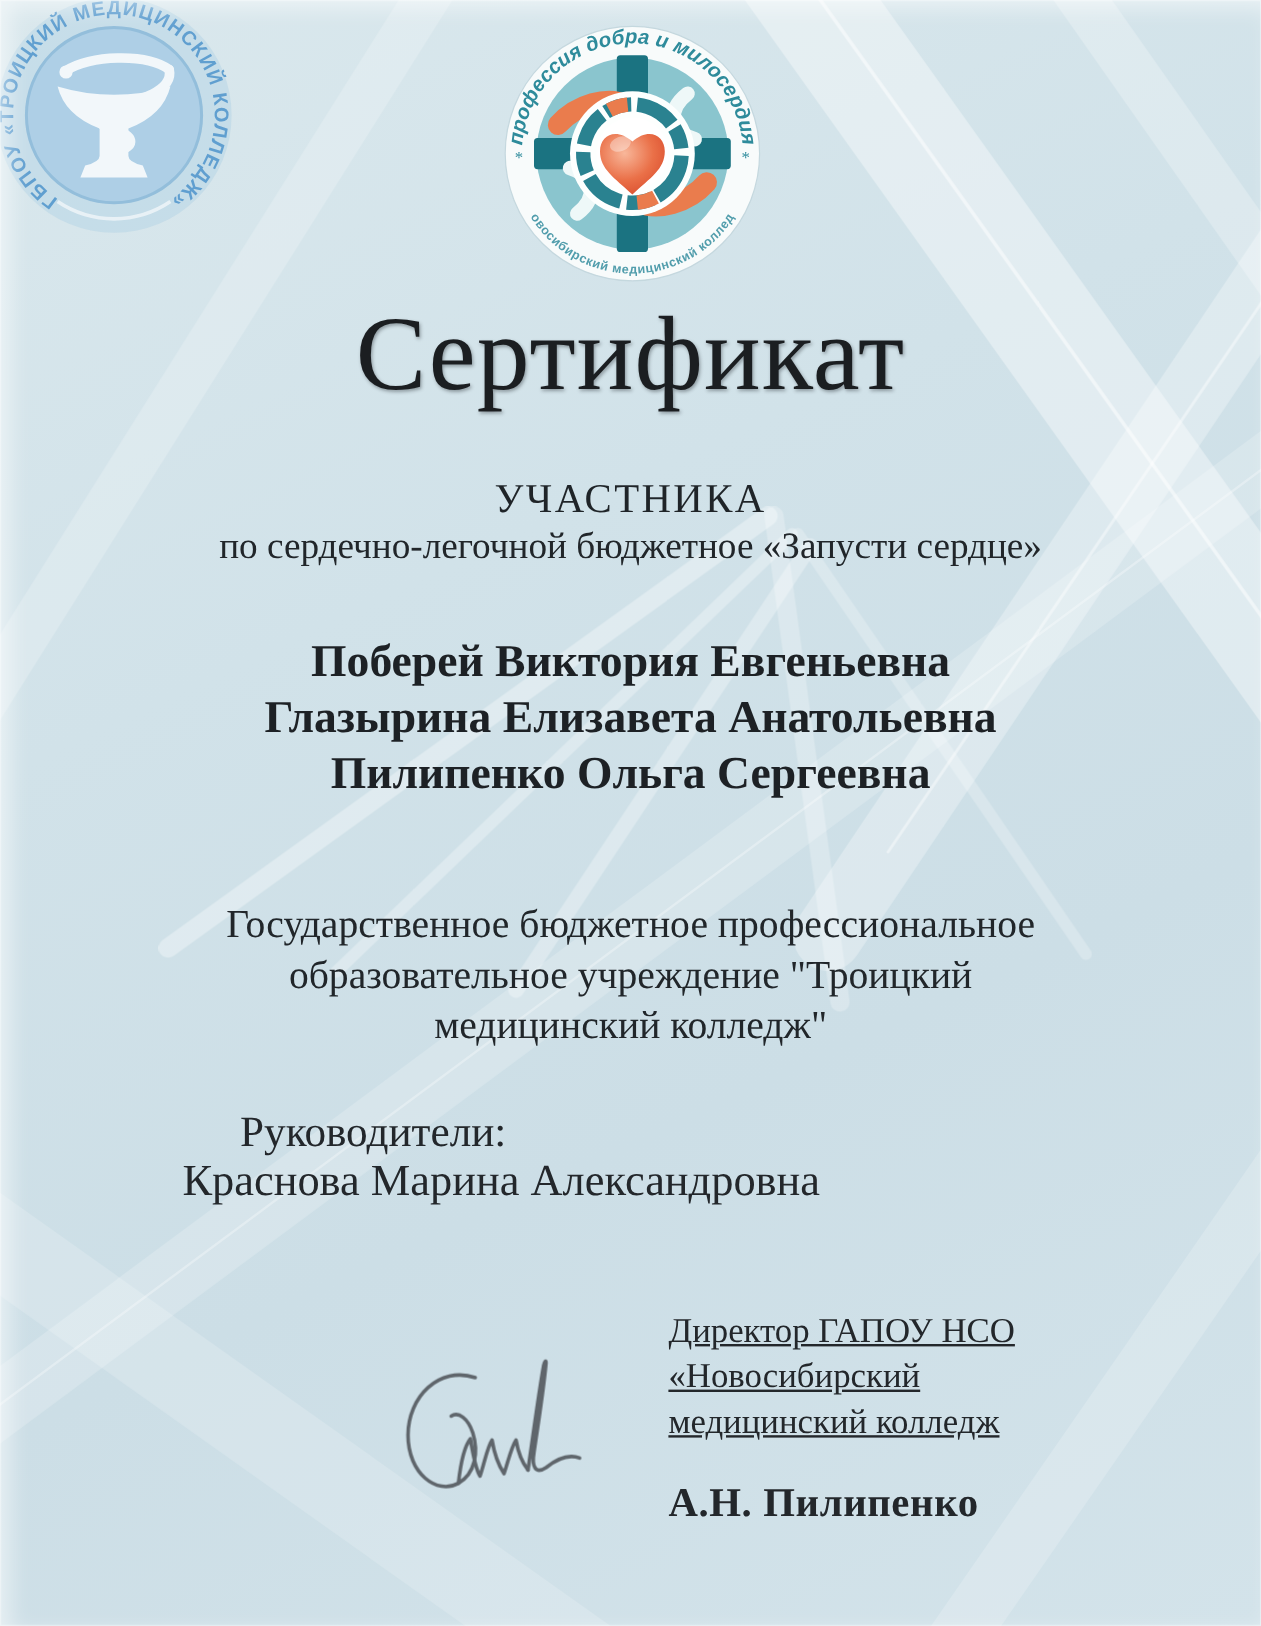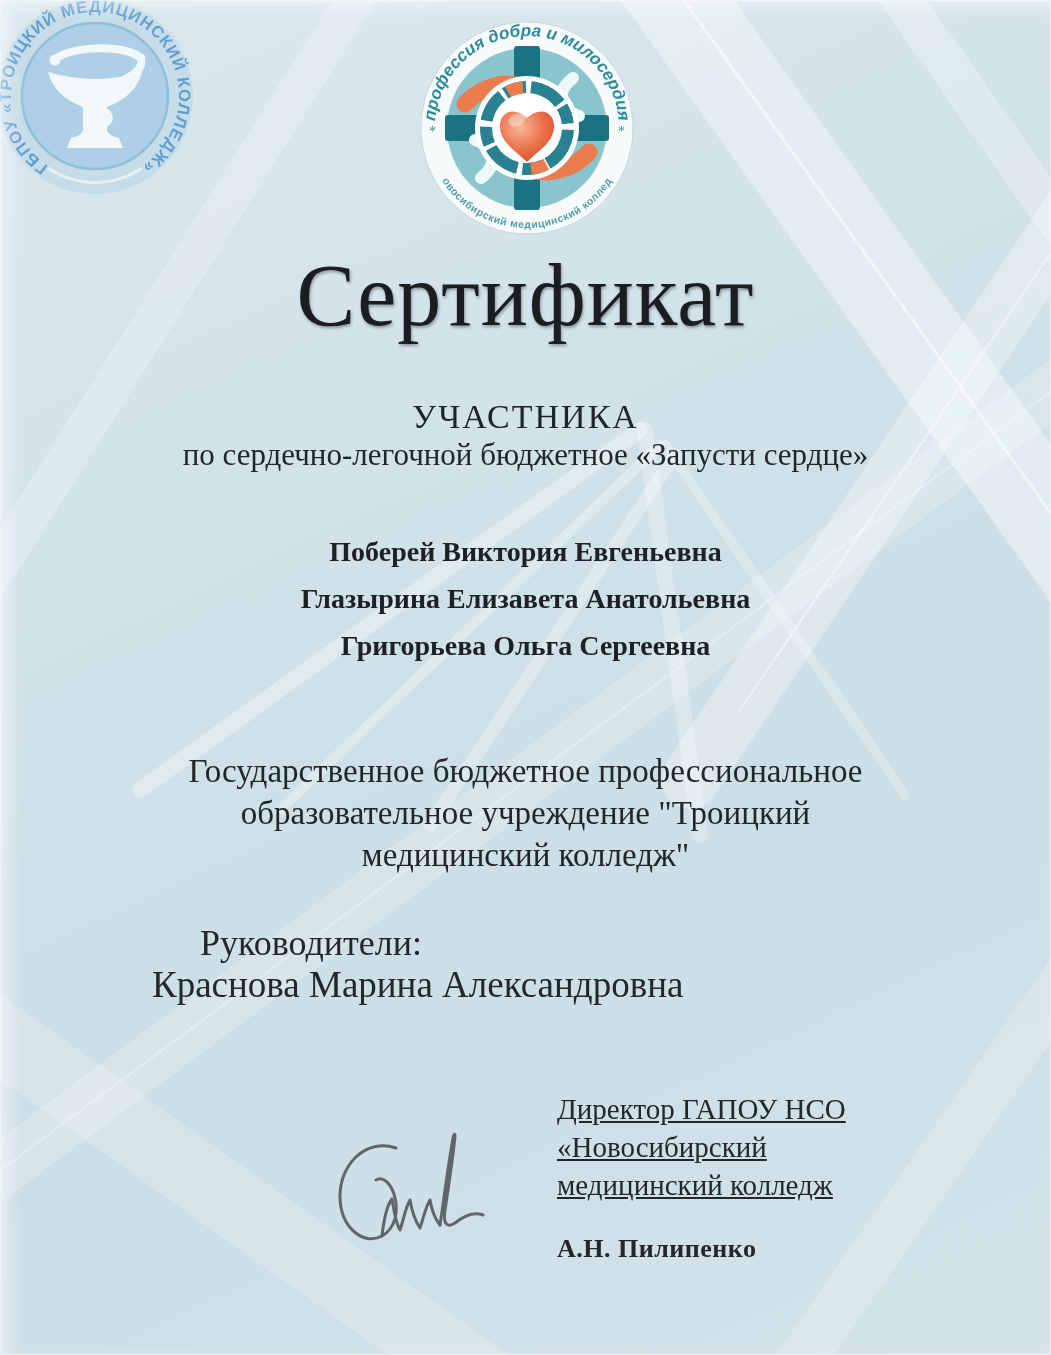--- a/index.html
+++ b/index.html
@@ -20,26 +20,26 @@
   .abs { position:absolute; }
   .center { left:0; width:100%; text-align:center; }
 
   .title {
     top:248px; font-size:88px; line-height:1.1; font-weight:400;
     color:#1b1e21; letter-spacing:1px;
     text-shadow:1px 2px 3px rgba(25,32,38,.38);
   }
   .recipient { top:398px; font-size:34px; letter-spacing:2px; color:#1f2428; }
   .event { top:436px; font-size:31px; line-height:37px; color:#21262a; }
-  .participants { top:528px; font-size:28px; line-height:47px; font-weight:700; color:#1d2125; }
+  .participants { top:528px; font-size:38px; line-height:47px; font-weight:700; color:#1d2125; }
   .institution { top:750px; font-size:33px; line-height:42px; color:#21262a;text-align:center; }
   .supervisors-label { left:152px; top:922px; font-size:36px;margin-left:48px; }
   .supervisor-name  { left:152px; top:963px; font-size:37px; }
   .director-title { left:557px; top:1090px; font-size:29px; line-height:38px;text-decoration:underline; }
-  .director-name  { left:557px; top:1234px; font-size:26px; font-weight:700; letter-spacing:.5px; }
+  .director-name  { left:557px; top:1234px; font-size:34px; font-weight:700; letter-spacing:.5px; }
   .signature { left:308px; top:1118px; }
   .logo { left:-8px; top:-4px; }
   .emblem { left:417px; top:16px; }
 </style>
 </head>
 <body>
 
 <div class="page">
 
   <svg class="ribbons" width="1051" height="1355" viewBox="0 0 1051 1355" aria-hidden="true">
@@ -139,21 +139,21 @@
 
   <div class="abs center recipient">УЧАСТНИКА</div>
 
   <div class="abs center event">
     <div>по сердечно-легочной бюджетное «Запусти сердце»</div>
   </div>
 
   <div class="abs center participants">
     <div>Поберей Виктория Евгеньевна</div>
     <div>Глазырина Елизавета Анатольевна</div>
-    <div>Григорьева Ольга Сергеевна</div>
+    <div>Пилипенко Ольга Сергеевна</div>
   </div>
 
   <div class="abs center institution">
     <div>Государственное бюджетное профессиональное</div>
     <div>образовательное учреждение "Троицкий</div>
     <div>медицинский колледж"</div>
   </div>
 
   <div class="abs supervisors-label">Руководители:</div>
   <div class="abs supervisor-name">Краснова Марина Александровна</div>

